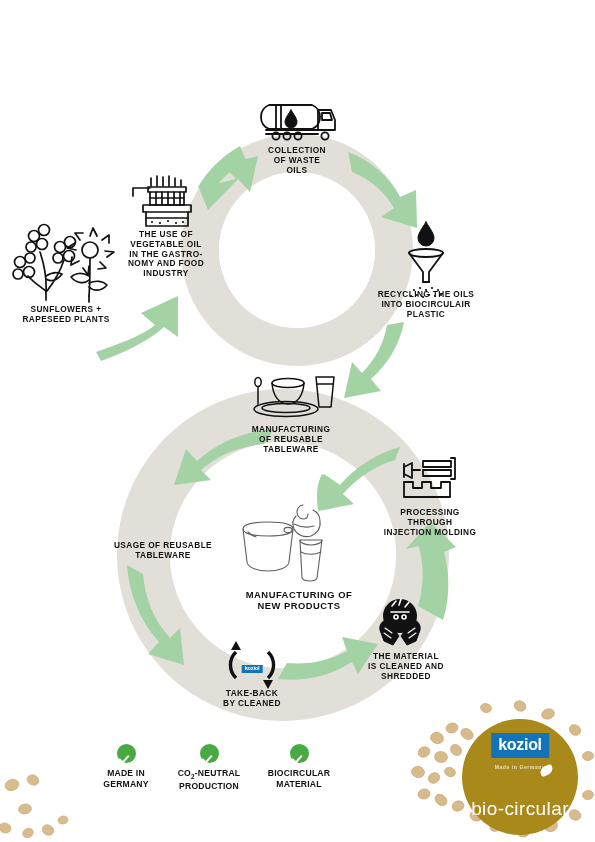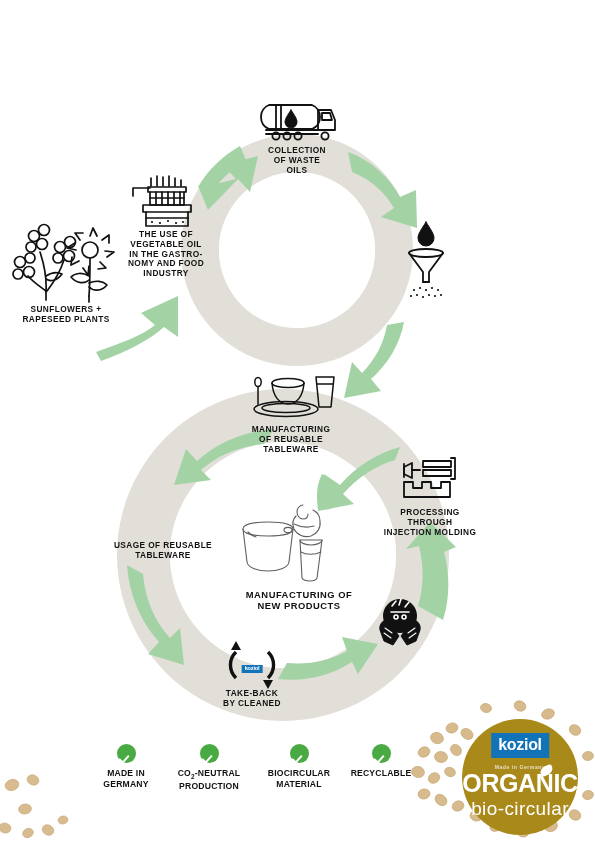--- a/index.html
+++ b/index.html
@@ -391,29 +391,35 @@
   <div class="lbl" style="left:166px;top:230px;">THE USE OF
 VEGETABLE OIL
 IN THE GASTRO-
 NOMY AND FOOD
 INDUSTRY</div>
 
   <div class="lbl" style="left:297px;top:146px;">COLLECTION
 OF WASTE
 OILS</div>
 
+  <div class="lbl" style="left:426px;top:290px;">RECYCLING THE OILS
+INTO BIOCIRCULAIR
+PLASTIC</div>
 
   <div class="lbl" style="left:291px;top:425px;">MANUFACTURING
 OF REUSABLE
 TABLEWARE</div>
 
   <div class="lbl" style="left:430px;top:508px;">PROCESSING
 THROUGH
 INJECTION MOLDING</div>
 
+  <div class="lbl" style="left:406px;top:652px;">THE MATERIAL
+IS CLEANED AND
+SHREDDED</div>
 
   <div class="lbl" style="left:252px;top:689px;">TAKE-BACK
 BY CLEANED</div>
 
   <div class="lbl" style="left:163px;top:541px;">USAGE OF REUSABLE
 TABLEWARE</div>
 
   <div class="lbl big" style="left:299px;top:589px;">MANUFACTURING OF
 NEW PRODUCTS</div>
 
@@ -433,27 +439,22 @@
       <div class="tick"></div>
       <div class="btxt" id="co2label">CO<sub>2</sub>-NEUTRAL<br>PRODUCTION</div>
     </div>
 
     <div class="badge" style="left:299px;top:0;">
       <div class="tick"></div>
       <div class="btxt">BIOCIRCULAR
 MATERIAL</div>
     </div>
 
-    <div class="badge" style="left:381px;top:0;">
-      <div class="tick"></div>
-      <div class="btxt">RECYCLABLE</div>
-    </div>
   </div>
 
   <div id="seal">
     <div class="kbox">koziol</div>
     <div class="made">Made in Germany</div>
     <div class="leaf"></div>
-    <div class="organic">ORGANIC</div>
     <div class="biocirc">bio-circular</div>
   </div>
 
 </div>
 
 </body></html>

